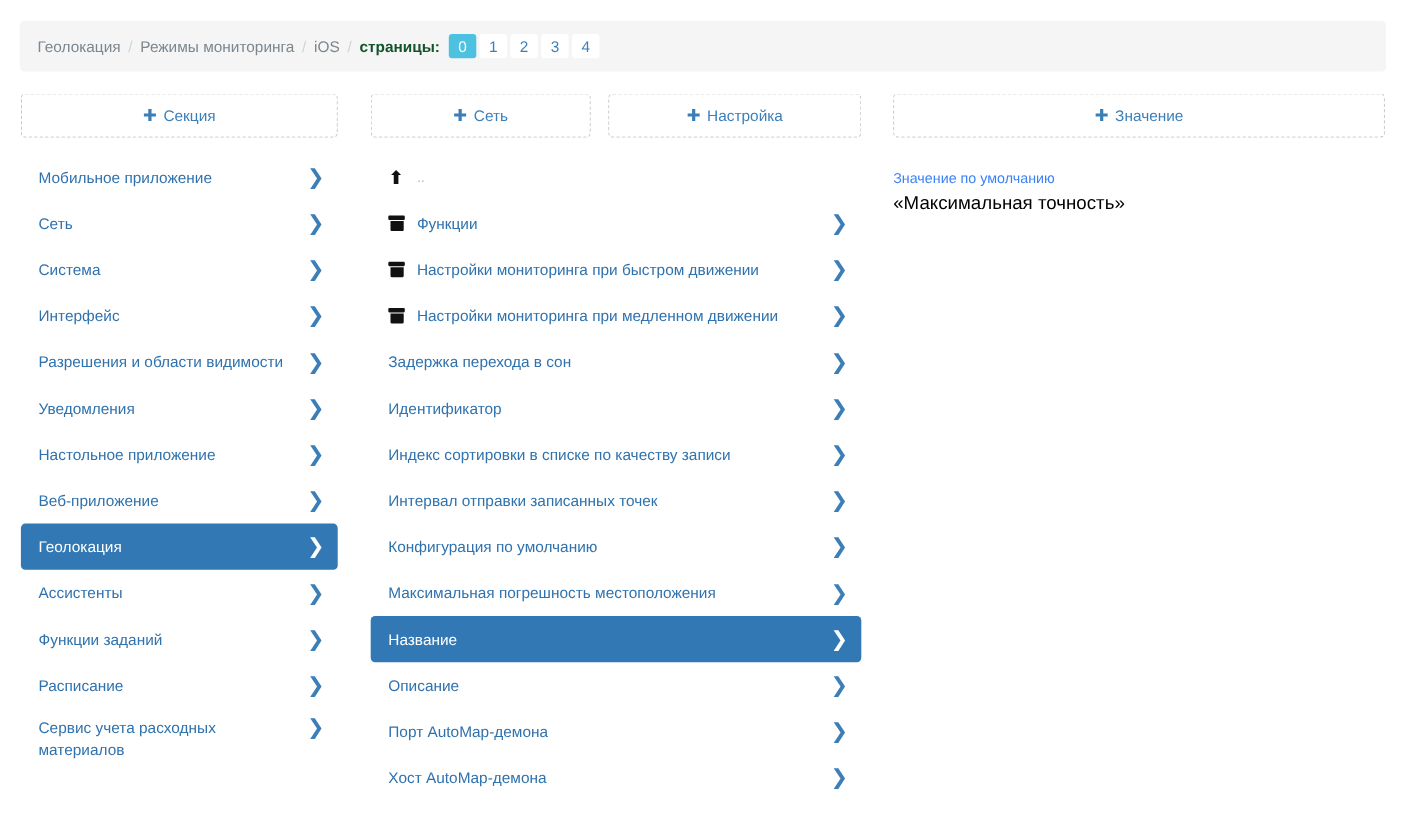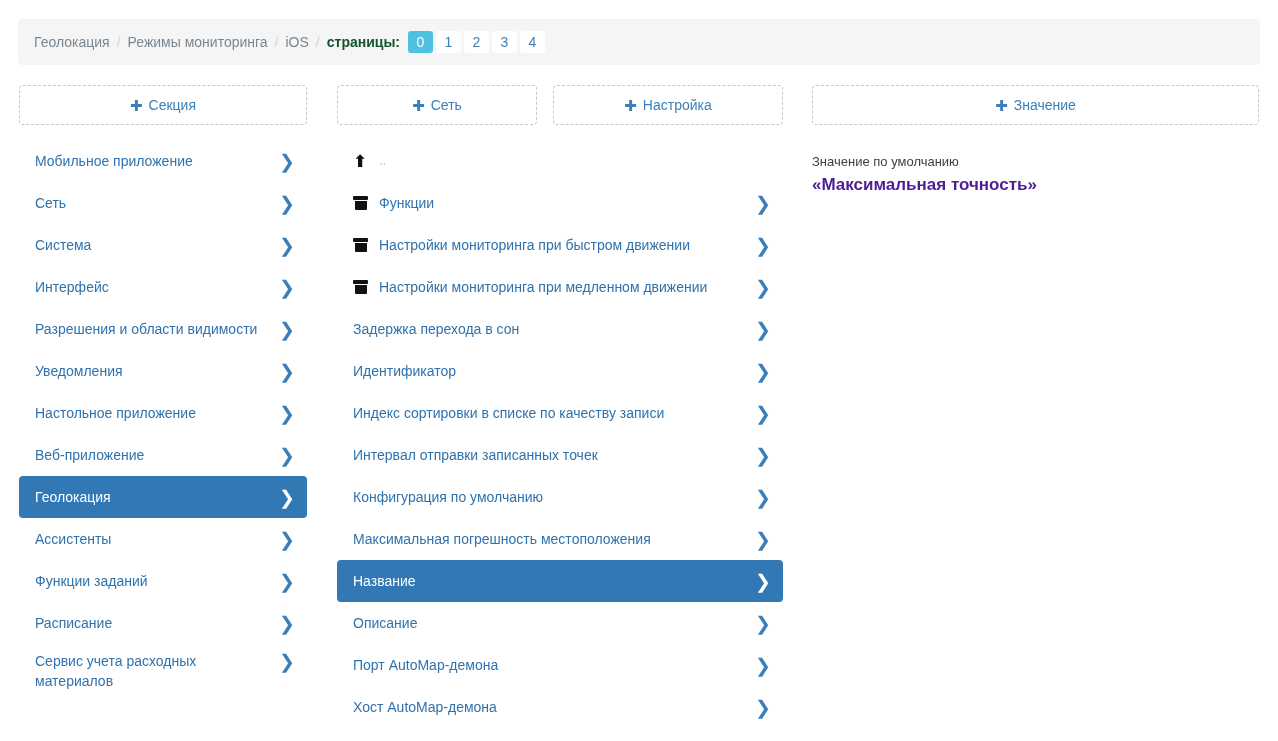--- a/index.html
+++ b/index.html
@@ -199,30 +199,29 @@
   }
 
   
   .value-panel {
     position: absolute;
     left: 812px;
     top: 153px;
     width: 447px;
   }
   .value-caption {
-    color: #404040;
+    color: #3b82f6;
     font-size: 13px;
     line-height: 18px;
   }
   .value-main {
-    color: #4c1d95;
+    color: #000000;
     font-size: 17px;
     line-height: 24px;
     margin-top: 2px;
-    font-weight: bold;
   }
 </style>
 </head>
 <body>
 
 <div class="breadcrumb-bar">
   <span class="crumb link">Геолокация</span>
   <span class="crumb-sep">/</span>
   <span class="crumb link">Режимы мониторинга</span>
   <span class="crumb-sep">/</span>

